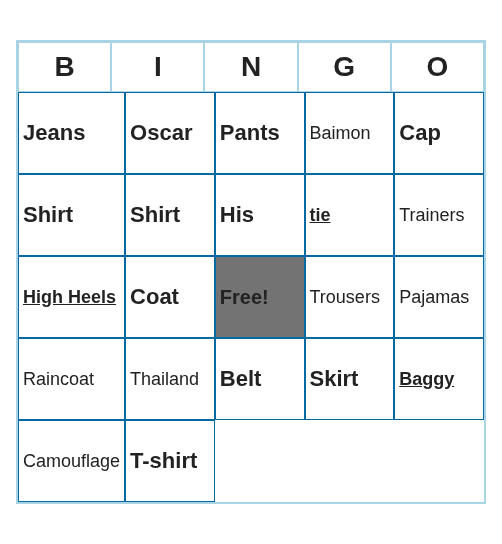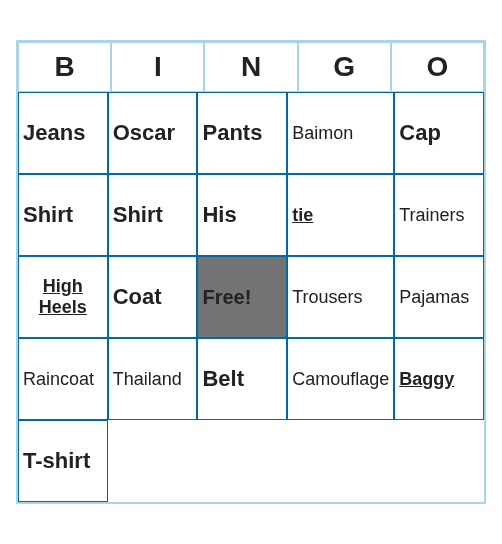--- a/index.html
+++ b/index.html
@@ -144,22 +144,25 @@
       <div class="bingo-cell">
         <span class="cell-text small">Raincoat</span>
       </div>
       <div class="bingo-cell">
         <span class="cell-text small">Thailand</span>
       </div>
       <div class="bingo-cell">
         <span class="cell-text large">Belt</span>
       </div>
       <div class="bingo-cell">
-        <span class="cell-text small">Camouflage</span>
+        <span class="cell-text large">Skirt</span>
       </div>
       <div class="bingo-cell">
         <span class="cell-text medium">Baggy</span>
+      </div>
+      <div class="bingo-cell">
+        <span class="cell-text small">Camouflage</span>
       </div>
       <div class="bingo-cell">
         <span class="cell-text large">T-shirt</span>
       </div>
     </div>
 </div>
 
 </body></html>

